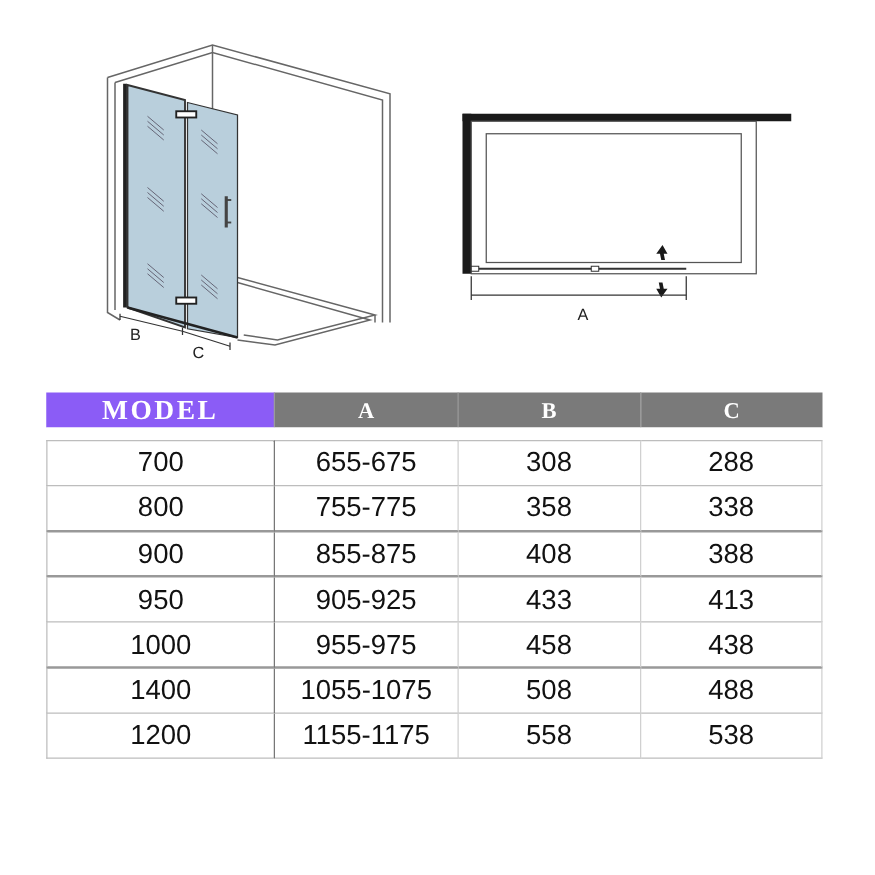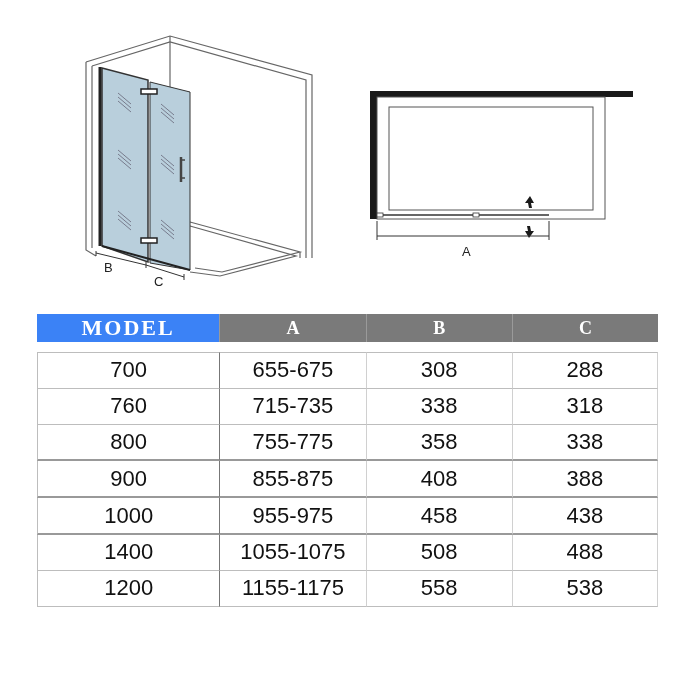--- a/index.html
+++ b/index.html
@@ -4,21 +4,21 @@
 <style>
   html, body { margin:0; padding:0; background:#ffffff; }
   body { width:700px; height:700px; position:relative; overflow:hidden; font-family:"Liberation Sans", sans-serif; }
   .diagram-3d { position:absolute; left:0; top:0; width:350px; height:300px; }
   .diagram-plan { position:absolute; left:350px; top:0; width:350px; height:300px; }
   .diagram-label { font-family:"Liberation Sans", sans-serif; font-size:13px; fill:#222; }
 
   .spec-table { position:absolute; left:37px; top:314px; width:621px; border-collapse:separate; border-spacing:0; }
   .hdr-row { height:28px; }
   .hdr-cell { font-family:"Liberation Serif", serif; font-weight:bold; color:#ffffff; text-align:center; font-size:18px; padding:0; background:#7a7a7a; border-right:1px solid #9a9a9a; }
-  .hdr-cell.model { background:#3b82f6; font-size:22px; letter-spacing:2px;text-align:center; }
+  .hdr-cell.model { background:#8b5cf6; font-size:22px; letter-spacing:2px;text-align:center; }
   .hdr-cell:last-child { border-right:none; }
   .gap-row td { height:10px; padding:0; background:#fff; }
   .body-row td { height:34.8px; padding:0; text-align:center; font-family:"Liberation Sans", sans-serif; font-size:22px; color:#111; border-bottom:1px solid #bdbdbd; border-right:1px solid #d0d0d0; }
   .body-row td:first-child { border-left:1px solid #bdbdbd; border-right:1px solid #777; }
   .body-row.first td { border-top:1px solid #bdbdbd; }
   .body-row.sep-dark td { border-bottom:2px solid #999; }
 </style>
 </head>
 <body>
 
@@ -122,37 +122,37 @@
   <tbody>
     <tr class="gap-row">
         <td colspan="4"></td>
       </tr>
     <tr class="body-row first">
       <td>700</td>
       <td>655-675</td>
       <td>308</td>
       <td>288</td>
     </tr>
-    <tr class="body-row">
-      <td>760</td>
-      <td>715-735</td>
-      <td>338</td>
-      <td>318</td>
-    </tr>
     <tr class="body-row sep-dark">
       <td>800</td>
       <td>755-775</td>
       <td>358</td>
       <td>338</td>
     </tr>
     <tr class="body-row sep-dark">
       <td>900</td>
       <td>855-875</td>
       <td>408</td>
       <td>388</td>
+    </tr>
+    <tr class="body-row">
+      <td>950</td>
+      <td>905-925</td>
+      <td>433</td>
+      <td>413</td>
     </tr>
     <tr class="body-row sep-dark">
       <td>1000</td>
       <td>955-975</td>
       <td>458</td>
       <td>438</td>
     </tr>
     <tr class="body-row">
       <td>1400</td>
       <td>1055-1075</td>

